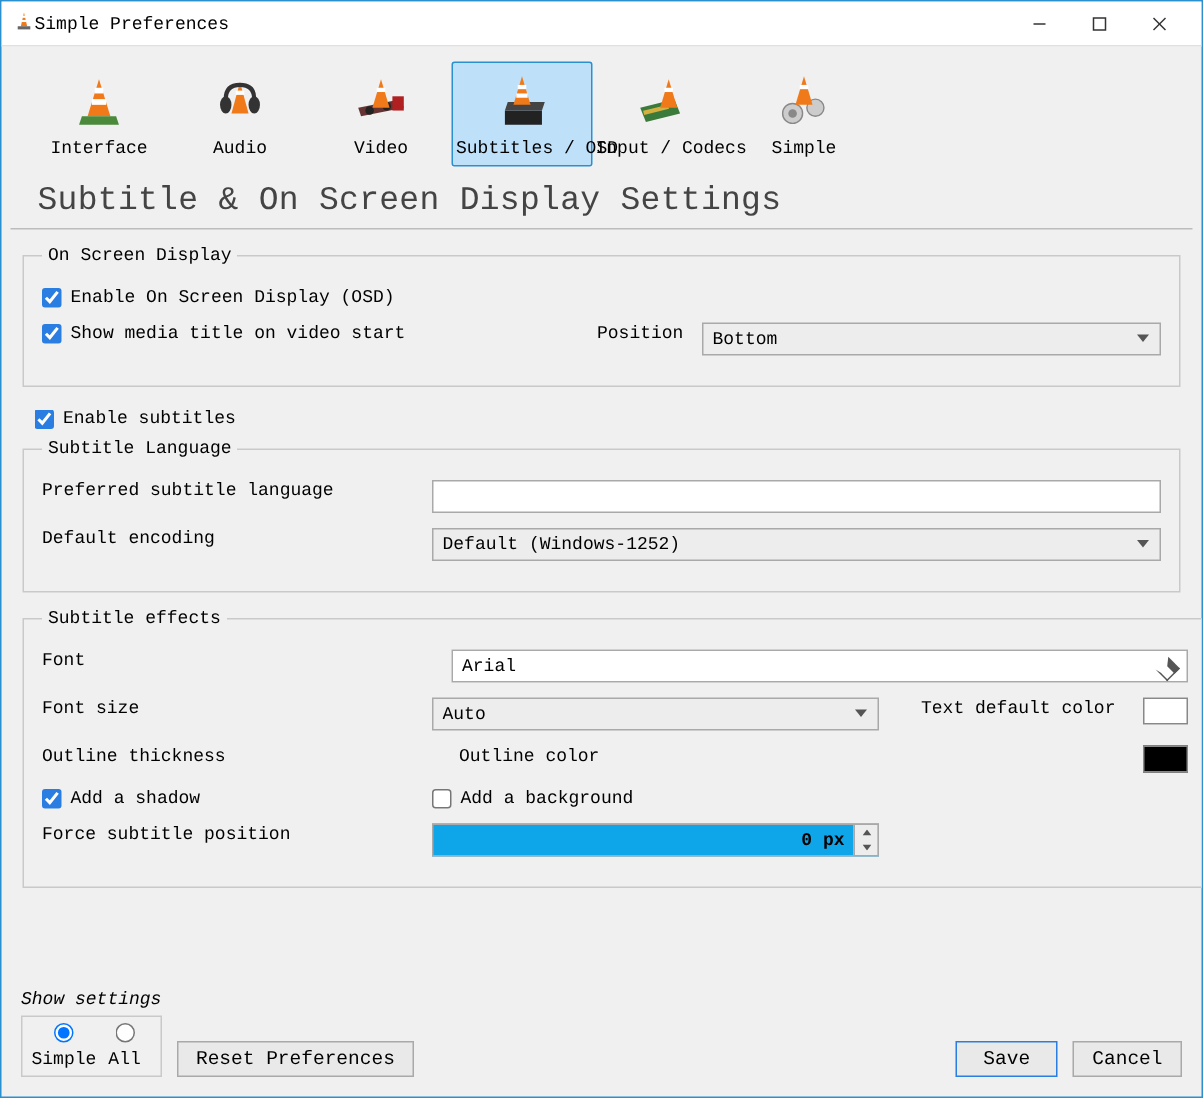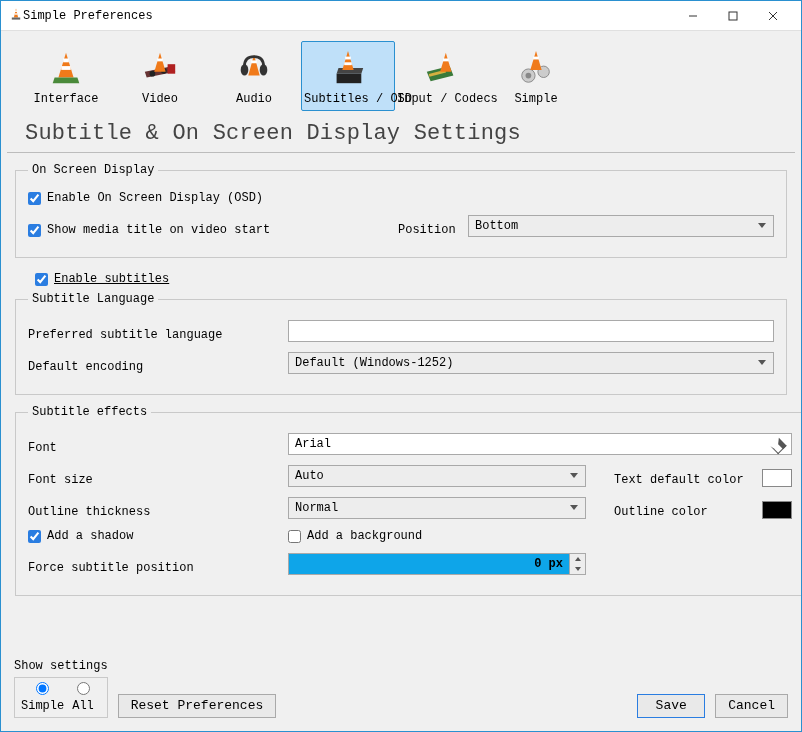--- a/index.html
+++ b/index.html
@@ -22,21 +22,21 @@
 
   
   .page-title { font-size: 22px; padding: 4px 18px 6px 18px; letter-spacing: 0.2px; color: #444; border-bottom: 1px solid #bcbcbc; margin: 0 6px; }
 
   
   .content { padding: 10px 14px 6px 14px; }
 
   fieldset { border: 1px solid #c9c9c9; background: #f0f0f0; margin: 0 0 10px 0; padding: 10px 12px; }
   fieldset legend { padding: 0 4px; }
 
-  .row { display: flex; align-items: flex-end; margin: 4px 0 10px 0; gap: 10px; }
+  .row { display: flex; align-items: flex-start; margin: 4px 0 10px 0; gap: 10px; }
   .row .label { width: 250px; }
   .checkbox { display: inline-flex; align-items: center; gap: 6px; cursor: default; }
   input[type=checkbox] { width: 13px; height: 13px; margin: 0; accent-color: #2a7de1;}
   .select, .textinput, .numinput, .fontselect {
     height: 22px; border: 1px solid #a9a9a9; background: #ededed; font-family: inherit; font-size: 12px; padding: 0 6px;
   }
   .textinput { background: #fff; }
   .fontselect { background:#fff; }
   .select.wide { flex: 1; }
   .textinput.wide { flex: 1; }
@@ -53,26 +53,26 @@
 
   .colorswatch { width: 30px; height: 18px; border: 1px solid #888; background:#fff; cursor: default; margin-left:auto;}
   .colorswatch.black { background:#000; }
   .right-label { width:138px; margin-left: 18px; white-space:nowrap;}
   .numwrap { position:relative; width: 298px; display:flex; }
   .numinput { flex:1; text-align:right; padding-right:22px; background:#0ea5e9;font-weight:bold;}
   .spin { position:absolute; right:1px; top:1px; width:16px; height:20px; display:flex; flex-direction:column; cursor:default;}
   .spin div{ flex:1; display:flex; align-items:center; justify-content:center; border-left:1px solid #a9a9a9; background:#ededed;}
   .spin svg{width:6px;height:4px;}
 
-  .standalone-check { margin: 4px 0 6px 20px; text-decoration: underline; }
+  .standalone-check { margin: 4px 0 6px 8px; }
 
   
   .bottombar { position: absolute; bottom: 0; left: 0; right: 0; padding: 8px 14px 14px 14px; display:flex; align-items:flex-end; gap:10px;}
   .showsettings {}
-  .showsettings .grp-label { margin-bottom:4px;}
+  .showsettings .grp-label { margin-bottom:4px;font-style:italic;}
   .radiogrp { border:1px solid #c9c9c9; padding:4px 6px; display:flex; gap:8px; background:#f0f0f0;}
   .radio { display:inline-flex; align-items:center; gap:4px; cursor:default;flex-direction:column;}
   input[type=radio]{margin:0; width:13px;height:13px;}
   .btn { height:24px; min-width:68px; padding:0 12px; border:1px solid #a9a9a9; background:#e9e9e9; font-family:inherit; font-size:13px; text-align:center; line-height:22px; cursor:default;}
   .btn.primary { border:1px solid #2a7de1; background:#e9e9e9;}
   .spacer{flex:1;}
 </style>
 </head>
 <body>
 
@@ -113,43 +113,43 @@
           <polygon points="20,4 28,30 12,30" fill="#f07a1a"></polygon>
           <rect x="17" y="10" width="6" height="4" fill="#fff"></rect>
           <rect x="15" y="18" width="10" height="4" fill="#fff"></rect>
           <polygon points="8,30 32,30 34,36 6,36" fill="#4a8a3a"></polygon>
         </svg>
     </div>
     <div class="tab-label">Interface</div>
   </div>
   <div class="tab">
     <div class="tab-icon">
+      <svg width="40" height="38" viewBox="0 0 40 40">
+          <polygon points="20,6 26,28 14,28" fill="#f07a1a"></polygon>
+          <rect x="17" y="12" width="6" height="3" fill="#fff"></rect>
+          <path d="M10 18 Q10 8 20 8 Q30 8 30 18" stroke="#333" stroke-width="3" fill="none"></path>
+          <ellipse cx="10" cy="22" rx="4" ry="6" fill="#333"></ellipse>
+          <ellipse cx="30" cy="22" rx="4" ry="6" fill="#333"></ellipse>
+        </svg>
+    </div>
+    <div class="tab-label">Audio</div>
+  </div>
+  <div class="tab">
+    <div class="tab-icon">
       <svg width="44" height="38" viewBox="0 0 44 40">
           <polygon points="8,30 38,24 36,18 6,24" fill="#633"></polygon>
           <circle cx="14" cy="26" r="3" fill="#222"></circle>
           <circle cx="26" cy="23" r="3" fill="#222"></circle>
           <polygon points="22,4 28,24 16,24" fill="#f07a1a"></polygon>
           <rect x="19" y="10" width="6" height="3" fill="#fff"></rect>
           <rect x="30" y="16" width="8" height="10" fill="#b02020"></rect>
         </svg>
     </div>
     <div class="tab-label">Video</div>
   </div>
-  <div class="tab">
-    <div class="tab-icon">
-      <svg width="40" height="38" viewBox="0 0 40 40">
-          <polygon points="20,6 26,28 14,28" fill="#f07a1a"></polygon>
-          <rect x="17" y="12" width="6" height="3" fill="#fff"></rect>
-          <path d="M10 18 Q10 8 20 8 Q30 8 30 18" stroke="#333" stroke-width="3" fill="none"></path>
-          <ellipse cx="10" cy="22" rx="4" ry="6" fill="#333"></ellipse>
-          <ellipse cx="30" cy="22" rx="4" ry="6" fill="#333"></ellipse>
-        </svg>
-    </div>
-    <div class="tab-label">Audio</div>
-  </div>
   <div class="tab selected">
     <div class="tab-icon">
       <svg width="44" height="38" viewBox="0 0 44 40">
           <polygon points="10,26 36,26 36,36 10,36" fill="#222"></polygon>
           <polygon points="10,26 36,26 38,20 12,20" fill="#444"></polygon>
           <polygon points="22,2 28,22 16,22" fill="#f07a1a"></polygon>
           <rect x="19" y="8" width="6" height="3" fill="#fff"></rect>
           <rect x="18" y="14" width="8" height="3" fill="#fff"></rect>
         </svg>
     </div>
@@ -225,39 +225,36 @@
       </div>
     </div>
   </fieldset>
 
   
   <fieldset>
     <legend>Subtitle effects</legend>
 
     <div class="row">
       <span class="label">Font</span>
-      <div class="select-wrap chev" style="flex:1;position:relative;">
+      <div class="select-wrap chev" style="flex:1;position:relative;margin-left:13px;">
         <input class="fontselect wide" readonly="" value="Arial" style="">
       </div>
     </div>
 
     <div class="row">
       <span class="label">Font size</span>
       <div class="select-wrap" style="width:298px;flex:none;">
         <input class="select" style="width: 100%;" readonly="" value="Auto">
       </div>
       <span class="right-label">Text default color</span>
       <div class="colorswatch"></div>
     </div>
 
     <div class="row">
       <span class="label">Outline thickness</span>
-      <div class="select-wrap" style="width:298px;flex:none;">
-        <input class="select" style="width: 100%;" readonly="" value="Normal">
-      </div>
       <span class="right-label">Outline color</span>
       <div class="colorswatch black"></div>
     </div>
 
     <div class="row">
       <label class="checkbox label">
         <input type="checkbox" checked="" style="">
         <span>Add a shadow</span>
       </label>
       <label class="checkbox" style="width:298px;">

